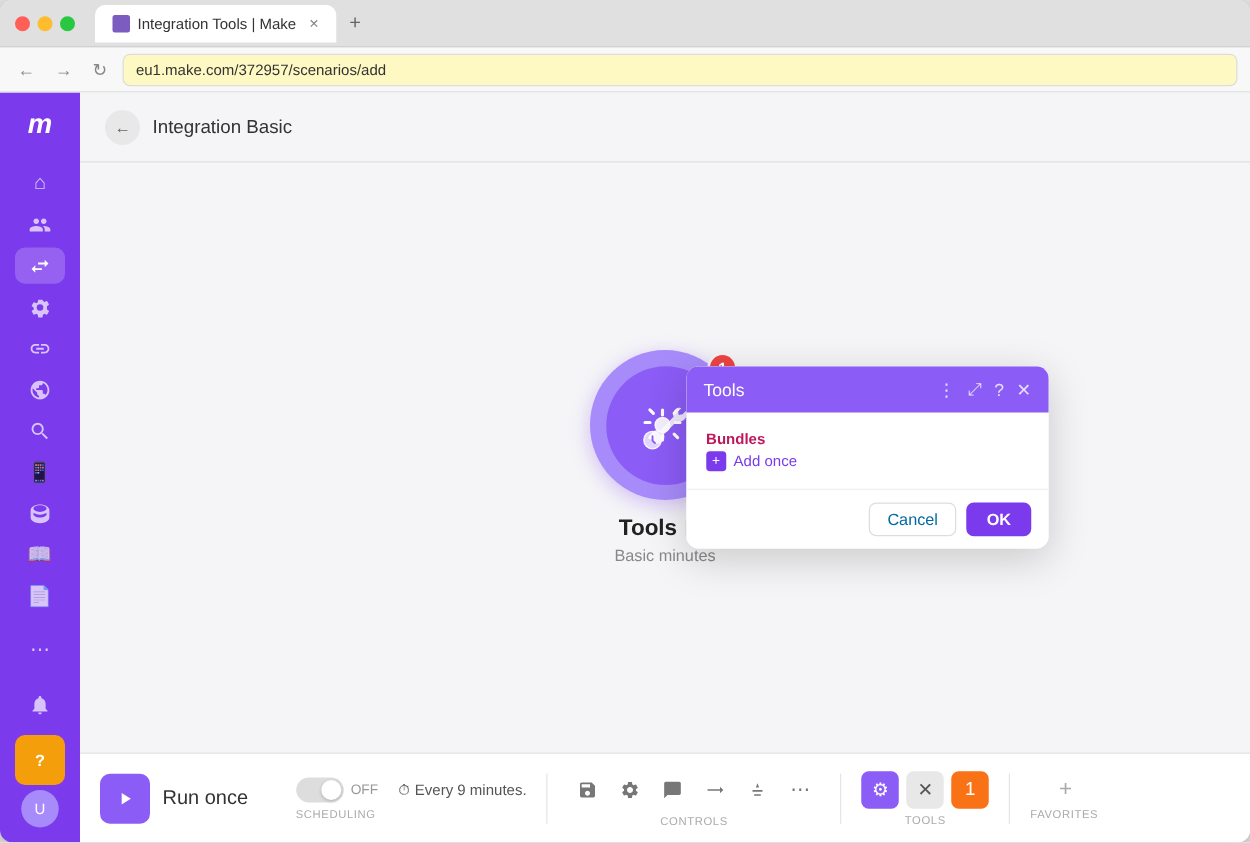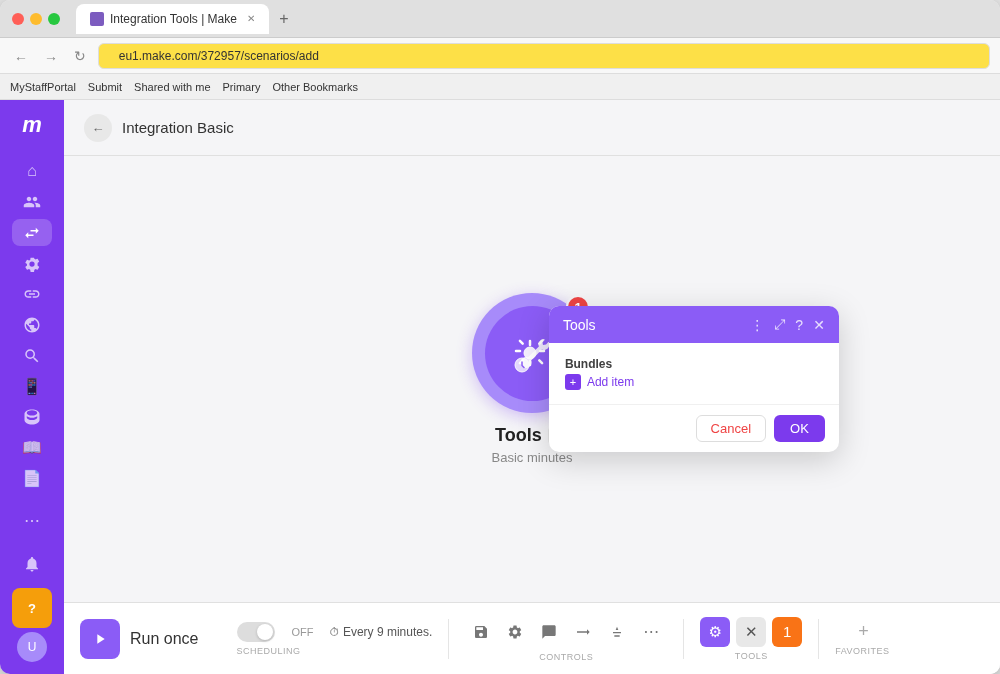--- a/index.html
+++ b/index.html
@@ -100,27 +100,27 @@
     }
 
     .nav-btn {
       background: none; border: none;
       color: #888; font-size: 14px; cursor: pointer;
       padding: 2px 4px;
     }
 
     .url-box {
       flex: 1;
-      background: #fde047;
+      background: #fef9c3;
       border: 1px solid #ddd;
       border-radius: 6px;
       height: 26px;
       display: flex;
       align-items: center;
-      padding: 0 20px;
+      padding: 0 10px;
       font-size: 12px;
       color: #333;
     }
 
     .bookmarks-bar {
       background: #f0f0f0;
       height: 26px;
       display: flex;
       align-items: center;
       padding: 0 10px;
@@ -357,21 +357,21 @@
       cursor: pointer;
     }
 
     .dialog-body {
       padding: 14px 16px;
     }
 
     .dialog-section-label {
       font-size: 12px;
       font-weight: 600;
-      color: #404040;
+      color: #be185d;
       margin-bottom: 3px;
     }
 
     .add-item-row {
       display: flex;
       align-items: center;
       gap: 6px;
       color: #7c3aed;
       font-size: 12px;
       cursor: pointer;
@@ -393,33 +393,33 @@
       gap: 8px;
       border-top: 1px solid #f0f0f0;
     }
 
     .btn-cancel {
       background: white;
       border: 1px solid #ddd;
       border-radius: 6px;
       padding: 5px 14px;
       font-size: 13px;
-      color: #ef4444;
+      color: #0369a1;
       cursor: pointer;
     }
 
     .btn-ok {
       background: #7c3aed;
       border: none;
       border-radius: 6px;
       padding: 5px 16px;
       font-size: 13px;
       color: white;
       cursor: pointer;
-      font-weight: 400;
+      font-weight: 700;
     }
 
     
     .bottom-toolbar {
       height: 72px;
       background: white;
       border-top: 1px solid #e0e0e0;
       display: flex;
       align-items: center;
       padding: 0 16px;
@@ -461,21 +461,21 @@
 
     .toolbar-controls {
       display: flex;
       align-items: center;
       gap: 2px;
     }
 
     .toggle-row {
       display: flex;
       align-items: center;
-      gap: 17px;
+      gap: 6px;
     }
 
     .toggle {
       width: 38px; height: 20px;
       background: #ddd;
       border-radius: 10px;
       position: relative;
     }
 
     .toggle-knob {
@@ -578,37 +578,20 @@
 
   <div class="address-bar">
     <button class="nav-btn">←</button>
     <button class="nav-btn">→</button>
     <button class="nav-btn">↻</button>
     <div class="url-box">
       <span>eu1.make.com/372957/scenarios/add</span>
     </div>
   </div>
 
-  <div class="bookmarks-bar">
-    <div class="bookmark-item">
-      <span>MyStaffPortal</span>
-    </div>
-    <div class="bookmark-item">
-      <span>Submit</span>
-    </div>
-    <div class="bookmark-item">
-      <span>Shared with me</span>
-    </div>
-    <div class="bookmark-item">
-      <span>Primary</span>
-    </div>
-    <div class="bookmark-item">
-      <span>Other Bookmarks</span>
-    </div>
-  </div>
 
   <div class="app-container">
 
     <div class="sidebar">
       <div class="sidebar-logo">
         <span>m</span>
       </div>
       <div class="sidebar-icon">⌂</div>
       <div class="sidebar-icon">
         <svg width="18" height="18" viewBox="0 0 24 24" fill="rgba(255,255,255,0.7)">
@@ -707,21 +690,21 @@
                 <span class="dialog-header-btn">⋮</span>
                 <span class="dialog-header-btn">⤢</span>
                 <span class="dialog-header-btn">?</span>
                 <span class="dialog-header-btn">✕</span>
               </div>
             </div>
             <div class="dialog-body">
               <div class="dialog-section-label">Bundles</div>
               <div class="add-item-row">
                 <div class="add-item-icon">+</div>
-                <span>Add item</span>
+                <span>Add once</span>
               </div>
             </div>
             <div class="dialog-footer">
               <button class="btn-cancel">Cancel</button>
               <button class="btn-ok">OK</button>
             </div>
           </div>
         </div>
       </div>
 

